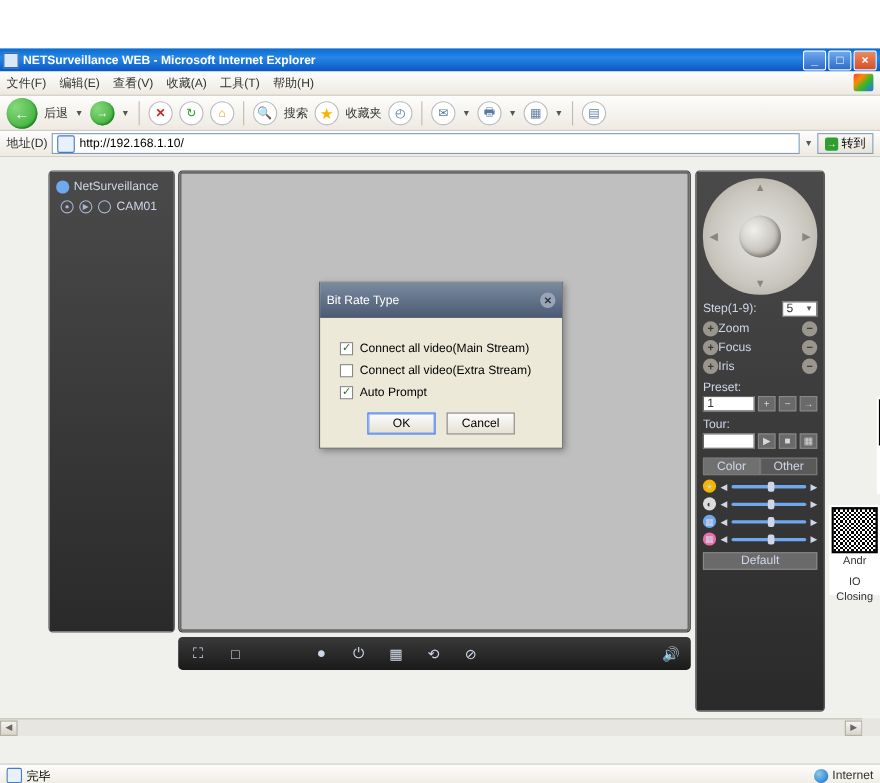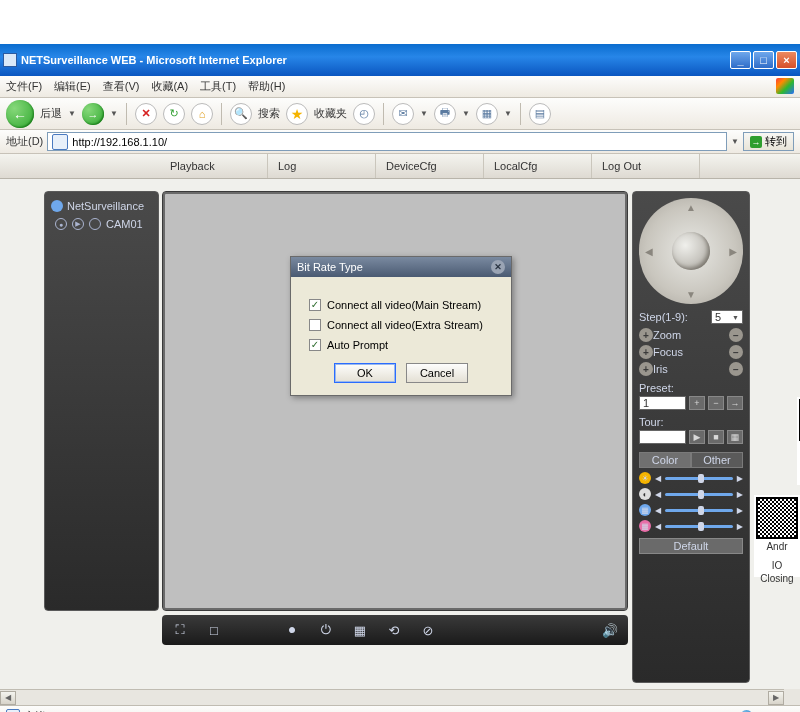--- a/index.html
+++ b/index.html
@@ -1,18 +1,18 @@
 <!DOCTYPE html>
 <html><head>
 <meta charset="utf-8">
 <style>
 * { margin: 0; padding: 0; box-sizing: border-box; font-family: Tahoma, Arial, sans-serif; font-size: 11px; }
 body { background: #fff; width: 800px; height: 712px; overflow: hidden; position: relative; }
 
-.titlebar { height: 32px; background: linear-gradient(#0a6cce,#2786e8 40%,#0a56c0); display: flex; align-items: center; padding: 0 3px; color: #fff; }
+.titlebar { height: 21px; background: linear-gradient(#0a6cce,#2786e8 40%,#0a56c0); display: flex; align-items: center; padding: 0 3px; color: #fff; }
 .titlebar .ticon { width: 14px; height: 14px; background: #d9e8f8; border: 1px solid #2a5aa0; margin-right: 4px; }
 .titlebar .title { flex: 1; font-weight: bold; }
 .winbtns { display: flex; gap: 2px; }
 .winbtn { width: 21px; height: 18px; border: 1px solid #fff; border-radius: 2px; display: flex; align-items: center; justify-content: center; color: #fff; font-weight: bold; }
 .winbtn.min, .winbtn.max { background: linear-gradient(#6fa8ec,#2e6cc8); }
 .winbtn.close { background: linear-gradient(#ec8a60,#d6502a); }
 
 .menubar { height: 22px; background: linear-gradient(#fdfdfc,#eeeae2); border-bottom: 1px solid #c7c2b8; display: flex; align-items: center; padding: 0 6px; position: relative; }
 .menubar span { margin-right: 12px; color: #333; }
 .menubar .flag { position: absolute; right: 6px; top: 2px; width: 18px; height: 16px; background: linear-gradient(135deg,#ff3b3b 0%,#ff8a00 30%,#2eb82e 60%,#2a6cff 100%); border-radius: 2px; }
@@ -101,21 +101,21 @@
 .scrollh .strack { flex: 1; height: 14px; }
 .scrollh .sbtn.r { margin-left: auto; }
 .scrollcorner { position: absolute; right: 0; bottom: 0; width: 16px; height: 16px; background: #e8e6e0; }
 
 .status { height: 21px; background: linear-gradient(#fdfdfc,#eeeae2); border-top: 1px solid #c0bcb2; display: flex; align-items: center; padding: 0 6px; }
 .status .sicon { width: 14px; height: 14px; background: #e8f0fa; border: 1px solid #4a7ac0; border-radius: 2px; margin-right: 4px; }
 .status .right { position: static; background: none; border: none; width: auto; height: auto; padding: 0; margin-left: auto; display: flex; align-items: center; gap: 4px; color: #333; }
 .status .globe { width: 13px; height: 13px; border-radius: 7px; background: radial-gradient(circle at 35% 35%,#8ecae6,#0a6cce); }
 
 .modal { position: absolute; left: 290px; top: 256px; width: 222px; background: #ece9d8; border: 1px solid #6a6a6a; box-shadow: 2px 2px 6px rgba(0,0,0,.35); }
-.modal .mtitle { height: 20px; background: linear-gradient(#7a8aa0,#4a5a72); display: flex; align-items: center; padding: 0 6px; color: #fff; }
+.modal .mtitle { height: 32px; background: linear-gradient(#7a8aa0,#4a5a72); display: flex; align-items: center; padding: 0 6px; color: #fff; }
 .modal .mtitle .mclose { margin-left: auto; width: 14px; height: 14px; border-radius: 7px; background: #9aa4b4; color: #2a3442; display: flex; align-items: center; justify-content: center; font-weight: bold; font-size: 9px; }
 .modal .mbody { padding: 14px 18px 12px; }
 .modal .chk { display: flex; align-items: center; gap: 6px; margin: 8px 0; color: #000; }
 .modal .chk .box { width: 12px; height: 12px; background: #fff; border: 1px solid #888; display: flex; align-items: center; justify-content: center; color: #2a6a2a; font-size: 10px; line-height: 1; }
 .modal .btnrow { display: flex; gap: 10px; justify-content: center; margin-top: 12px; }
 .modal .mbtn { width: 62px; height: 20px; background: linear-gradient(#fdfdfc,#e4e0d4); border: 1px solid #888; display: flex; align-items: center; justify-content: center; color: #000; }
 .modal .mbtn.focus { border: 1px solid #2a6cff; box-shadow: inset 0 0 0 1px #9ab8ec; }
 .white { background: #fff; height: 44px; }
 </style>
 </head>
@@ -177,27 +177,20 @@
     <span style="margin-left:4px;">http://192.168.1.10/</span>
   </div>
   <span class="drop">▼</span>
   <div class="go">
     <div class="garrow">→</div>
     <span>转到</span>
   </div>
 </div>
 
 <div class="app">
-  <div class="tabrow">
-    <div class="tab">Playback</div>
-    <div class="tab">Log</div>
-    <div class="tab">DeviceCfg</div>
-    <div class="tab">LocalCfg</div>
-    <div class="tab">Log Out</div>
-  </div>
 
   <div class="body">
     <div class="sidebar">
       <div class="root">
         <div class="mic"></div>
         <span>NetSurveillance</span>
       </div>
       <div class="camrow">
         <div class="cir">●</div>
         <div class="cir">▶</div>

